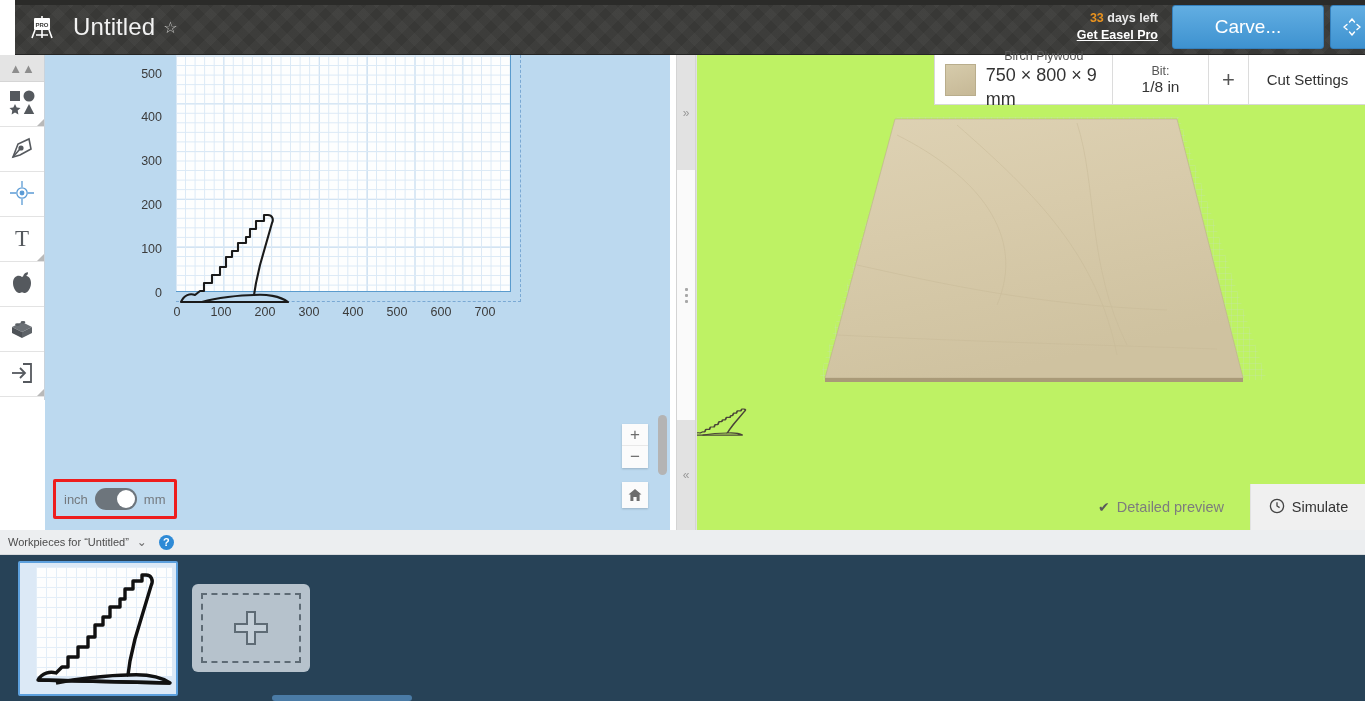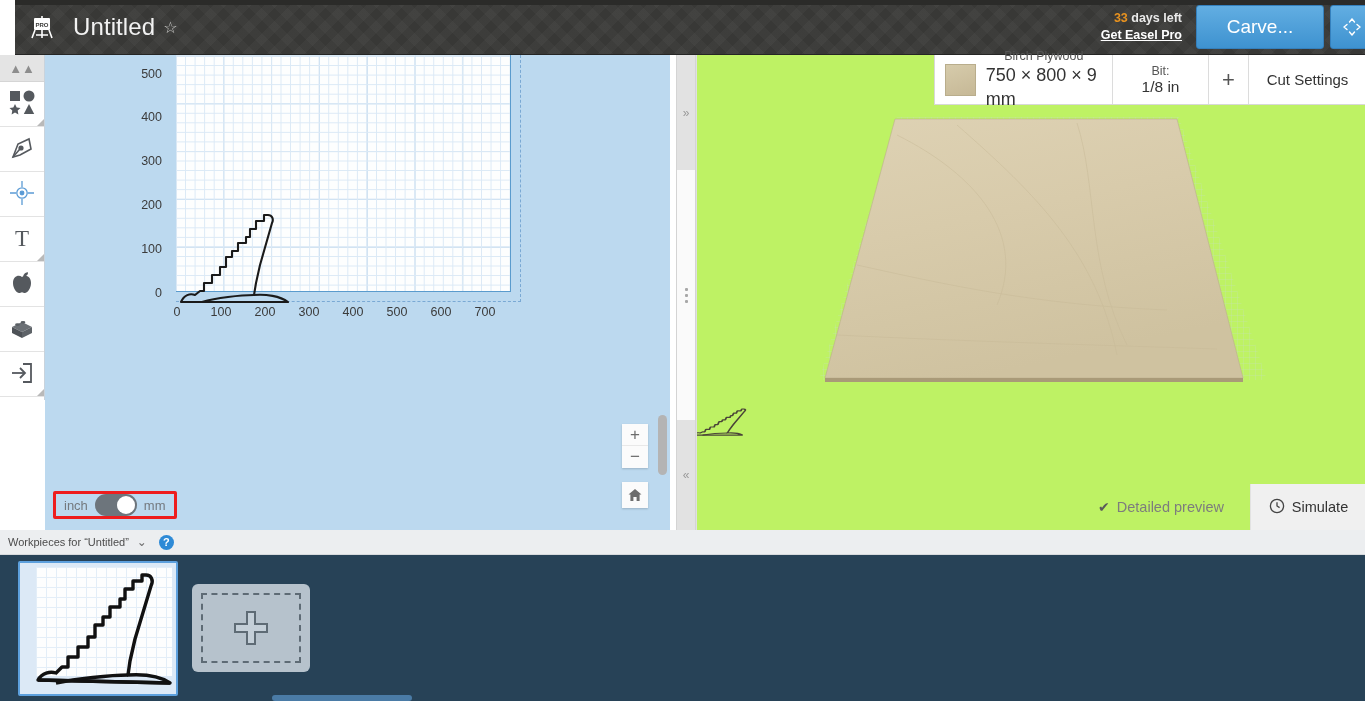--- a/index.html
+++ b/index.html
@@ -41,21 +41,21 @@
   }
   .menu-item.shop{ color:#e8921f; }
   .hdr-right{ margin-left:auto; display:flex; align-items:center; height:100%; }
   .trial{
     text-align:right; line-height:1.35; margin-right:14px; white-space:nowrap;
   }
   .trial .l1{ font-size:12.5px; color:#e9e9e9; font-weight:bold; }
   .trial .l1 .num{ color:#e8921f; }
   .trial .l2{ font-size:12.5px; color:#fff; text-decoration:underline; cursor:pointer; font-weight:bold;}
   .carve-btn{
-    width:128px; height:44px; background:linear-gradient(#62aee2,#3e92d0);
+    width:152px; height:44px; background:linear-gradient(#62aee2,#3e92d0);
     border:1px solid #3480bd; border-radius:3px; color:#fff; font-size:19px;
     display:flex; align-items:center; justify-content:center; cursor:pointer;
   }
   .fullscreen-btn{
     width:44px; height:44px; margin-left:6px; margin-right:6px;
     background:linear-gradient(#62aee2,#3e92d0); border:1px solid #3480bd;
     border-radius:3px; color:#fff; display:flex; align-items:center; justify-content:center;
     cursor:pointer;
   }
 
@@ -137,21 +137,21 @@
     position:absolute; right:3px; top:120px; width:9px; height:300px;
   }
   .vscroll i{
     position:absolute; left:0; top:0; width:9px; height:60px; border-radius:5px;
     background:#b4b4b4; display:block;
   }
 
   
   .unit-wrap{
     position:absolute; left:8px; bottom:11px; display:flex; align-items:center;
-    border:3px solid #ee1d1d; padding:0 8px; border-radius:2px;
+    border:3px solid #ee1d1d; padding:6px 8px; border-radius:2px;
   }
   .unit-lab{ font-size:13px; color:#74797e; }
   .switch{
     width:42px; height:22px; border-radius:11px; background:#6d757c; margin:0 7px;
     position:relative; cursor:pointer;
   }
   .switch i{
     position:absolute; right:2px; top:2px; width:18px; height:18px; border-radius:50%;
     background:#fff; display:block;
   }

